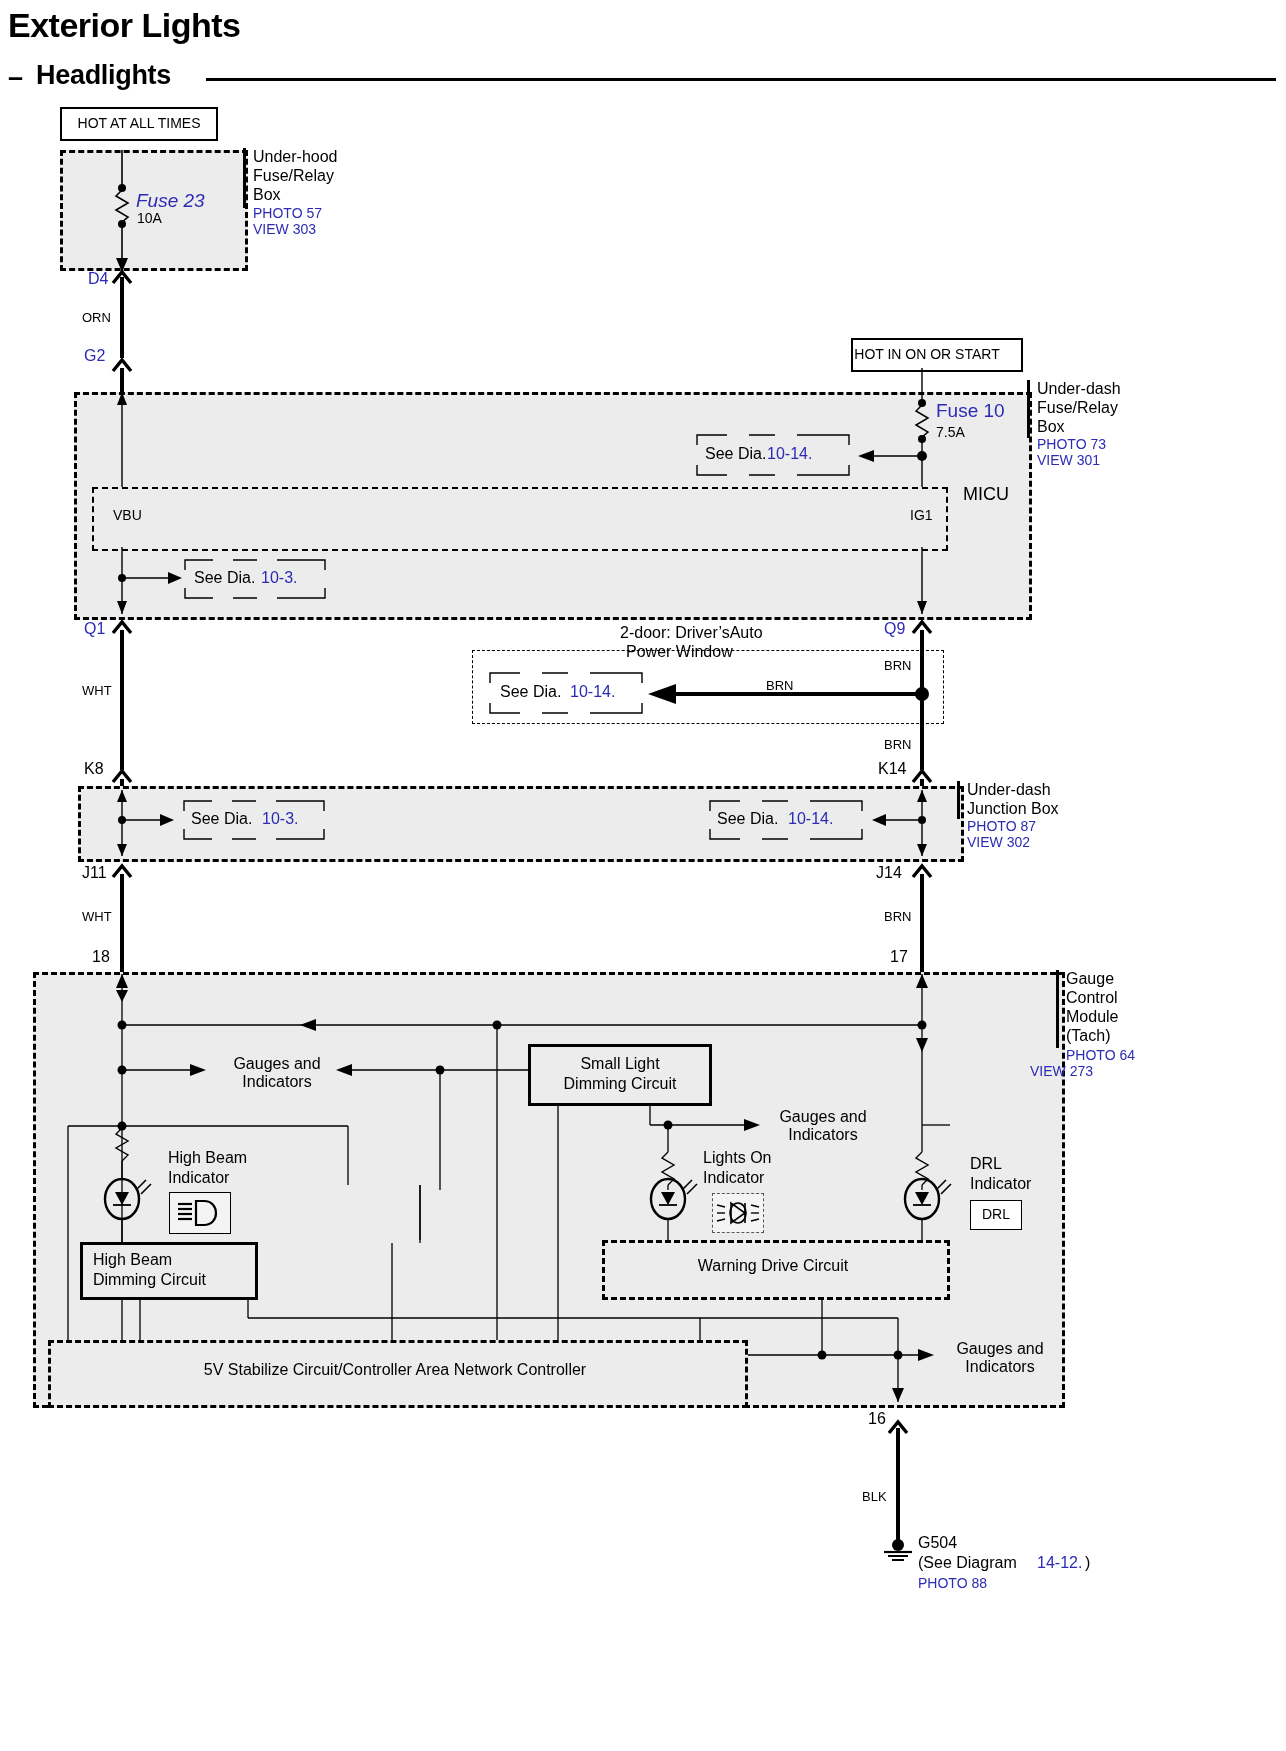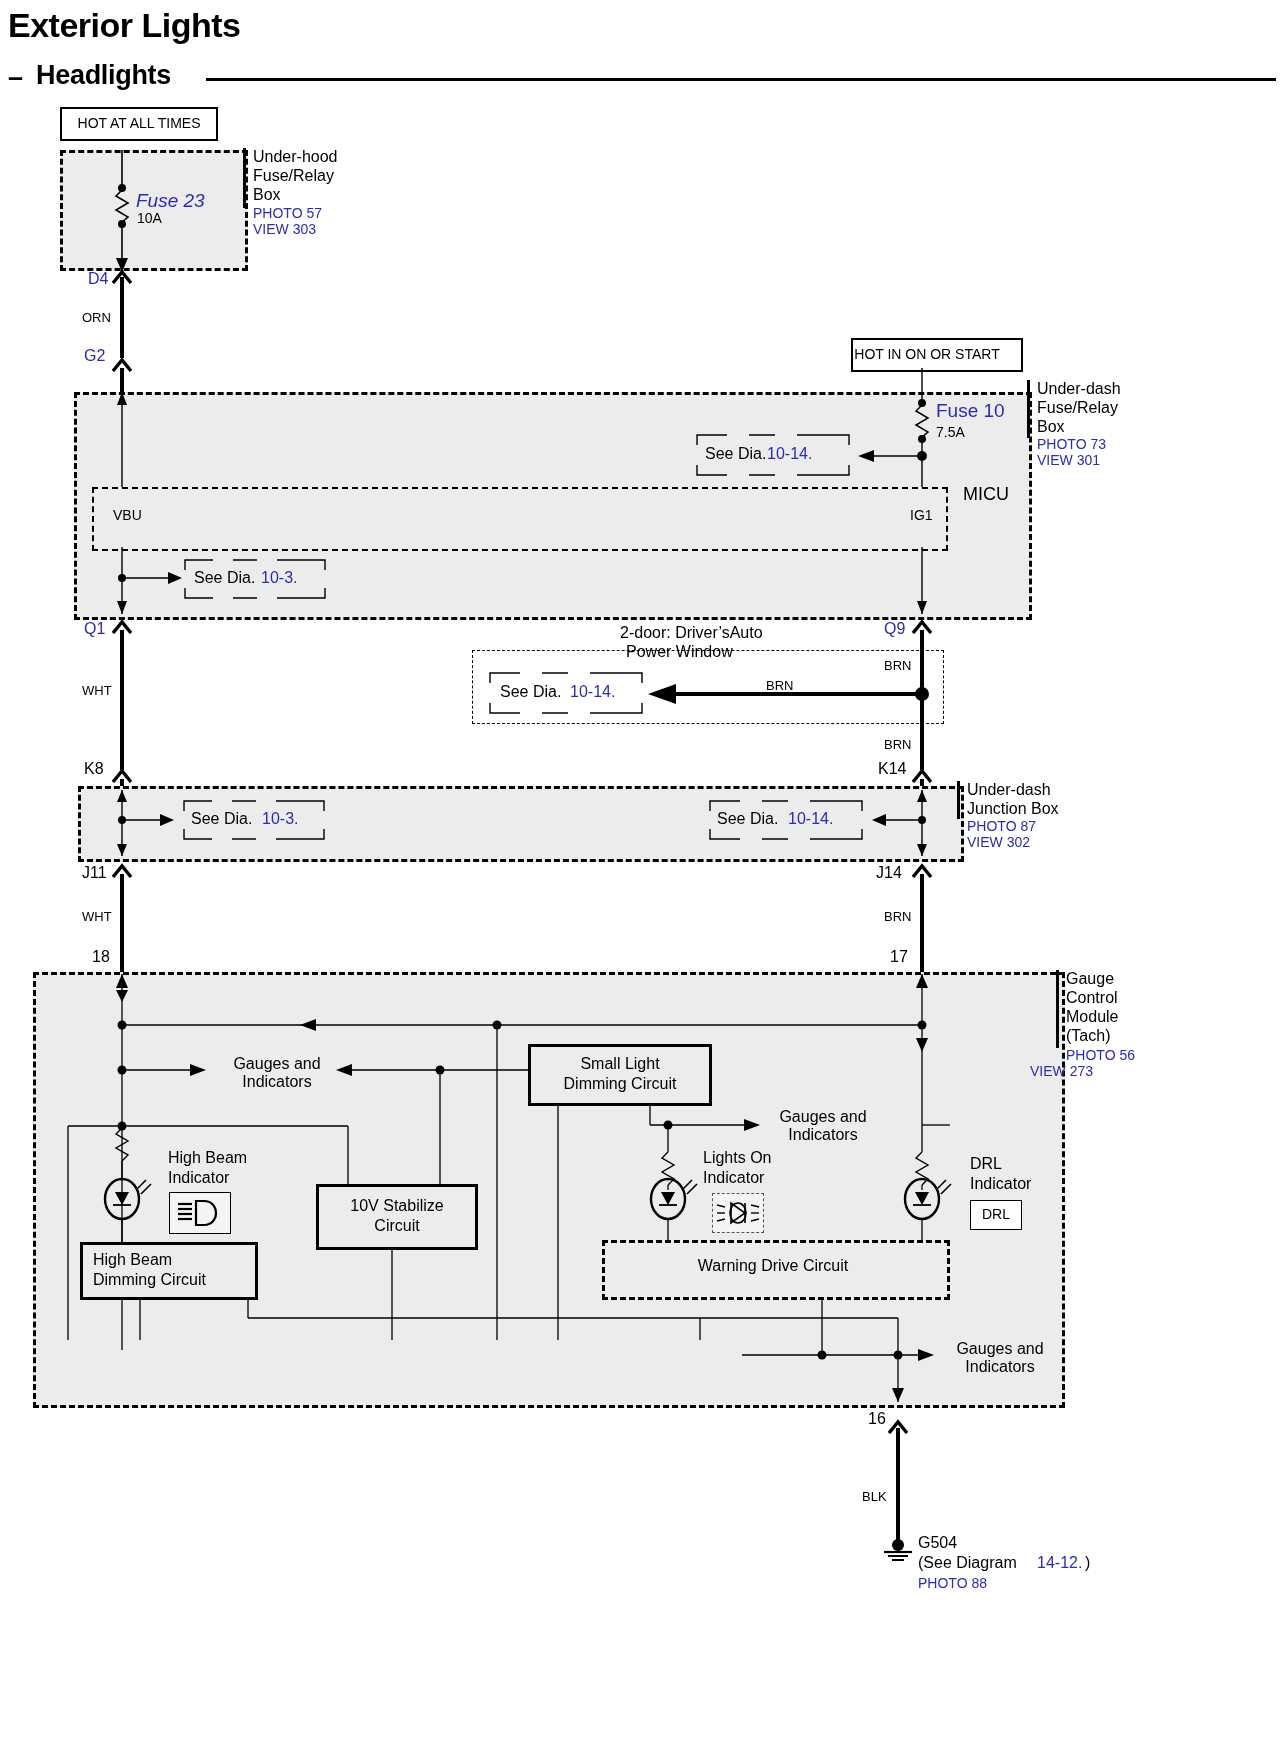--- a/index.html
+++ b/index.html
@@ -233,21 +233,21 @@
 
   <div class="t lbl16" style="left:876px;top:864px;">J14</div>
   <div class="t lbl13" style="left:884px;top:910px;">BRN</div>
   <div class="t lbl16" style="left:890px;top:948px;">17</div>
 
   <div class="abs dashheavy boxgray" style="left:33px;top:972px;width:1026px;height:430px;"></div>
   <div class="t lbl17" style="left:1066px;top:970px;">Gauge</div>
   <div class="t lbl17" style="left:1066px;top:989px;">Control</div>
   <div class="t lbl17" style="left:1066px;top:1008px;">Module</div>
   <div class="t lbl17" style="left:1066px;top:1027px;">(Tach)</div>
-  <div class="t lbl14 blue" style="left:1066px;top:1048px;">PHOTO 56</div>
+  <div class="t lbl14 blue" style="left:1066px;top:1048px;">PHOTO 64</div>
   <div class="t lbl14 blue" style="left:1030px;top:1064px;">VIEW 273</div>
   <div class="abs" style="left:1056px;top:970px;width:3px;height:78px;background:#000;"></div>
 
   <svg style="left:0;top:0;width:1286px;height:1751px;">
 
     <line x1="122" y1="974" x2="122" y2="1350" stroke="#000" stroke-width="1.3"></line>
     <polygon points="122,974 116,988 128,988" fill="#000"></polygon>
     <polygon points="122,1002 116,990 128,990" fill="#000"></polygon>
 
     <circle cx="122" cy="1025" r="4.5" fill="#000"></circle>
@@ -334,34 +334,33 @@
 
   <div class="t lbl16 ctr" style="left:212px;top:1055px;width:130px;text-align:center;">Gauges and<br>Indicators</div>
   <div class="t lbl16 ctr" style="left:758px;top:1108px;width:130px;text-align:center;">Gauges and<br>Indicators</div>
   <div class="t lbl16 ctr" style="left:940px;top:1340px;width:120px;text-align:center;">Gauges and<br>Indicators</div>
 
   <div class="abs solid3" style="left:528px;top:1044px;width:178px;height:56px;background:#ececec;">
     <div class="t lbl16" style="left:0;top:8px;width:178px;text-align:center;">Small Light</div>
     <div class="t lbl16" style="left:0;top:28px;width:178px;text-align:center;">Dimming Circuit</div>
   </div>
 
-  <div class="abs solid3" style="left:316px;top:1184px;width:156px;height:60px;background:#ececec;">
-    <div class="t lbl16" style="left:0;top:10px;width:156px;text-align:center;">10V Stabilize</div>
-    <div class="t lbl16" style="left:0;top:30px;width:156px;text-align:center;">Circuit</div>
-  </div>
 
   <div class="abs solid3" style="left:80px;top:1242px;width:172px;height:52px;background:#ececec;">
     <div class="t lbl16" style="left:10px;top:6px;">High Beam</div>
     <div class="t lbl16" style="left:10px;top:26px;">Dimming Circuit</div>
   </div>
 
   <div class="abs dashheavy" style="left:602px;top:1240px;width:342px;height:54px;background:#ececec;">
     <div class="t lbl16" style="left:0;top:14px;width:336px;text-align:center;">Warning Drive Circuit</div>
   </div>
 
+  <div class="abs dashheavy" style="left:48px;top:1340px;width:694px;height:62px;background:#ececec;">
+    <div class="t lbl16" style="left:0;top:18px;width:688px;text-align:center;">5V Stabilize Circuit/Controller Area Network Controller</div>
+  </div>
 
   <div class="t lbl16" style="left:168px;top:1149px;">High Beam</div>
   <div class="t lbl16" style="left:168px;top:1169px;">Indicator</div>
 
   <div class="t lbl16" style="left:703px;top:1149px;">Lights On</div>
   <div class="t lbl16" style="left:703px;top:1169px;">Indicator</div>
 
   <div class="t lbl16" style="left:970px;top:1155px;">DRL</div>
   <div class="t lbl16" style="left:970px;top:1175px;">Indicator</div>
 

